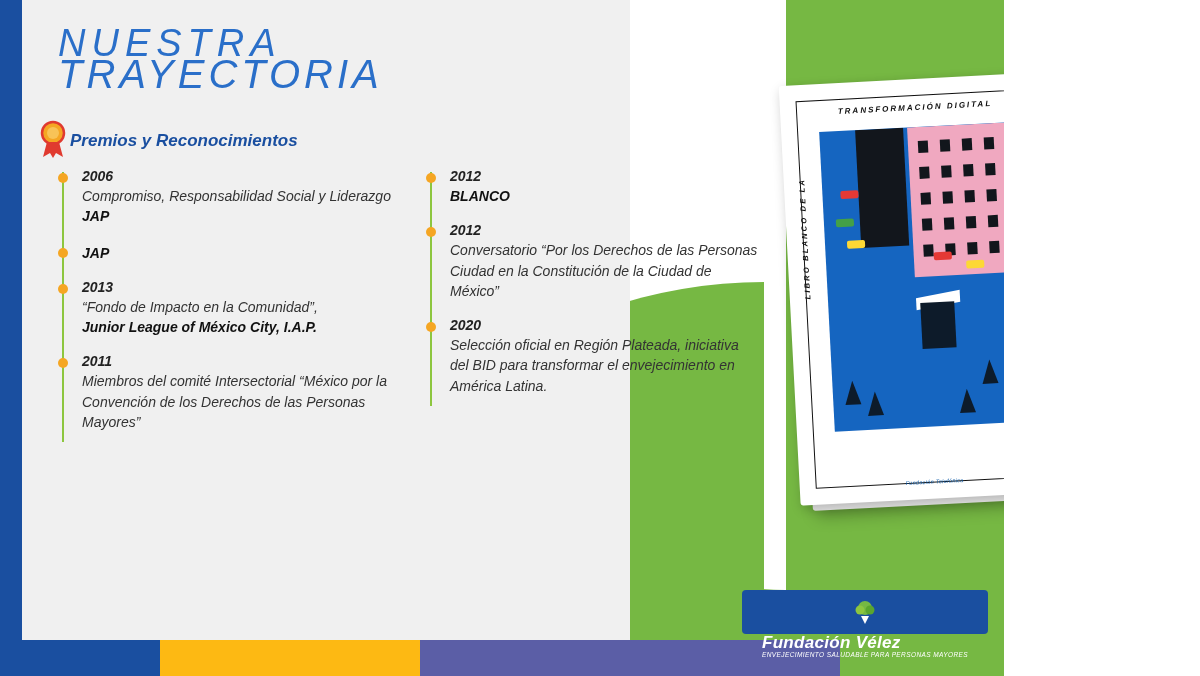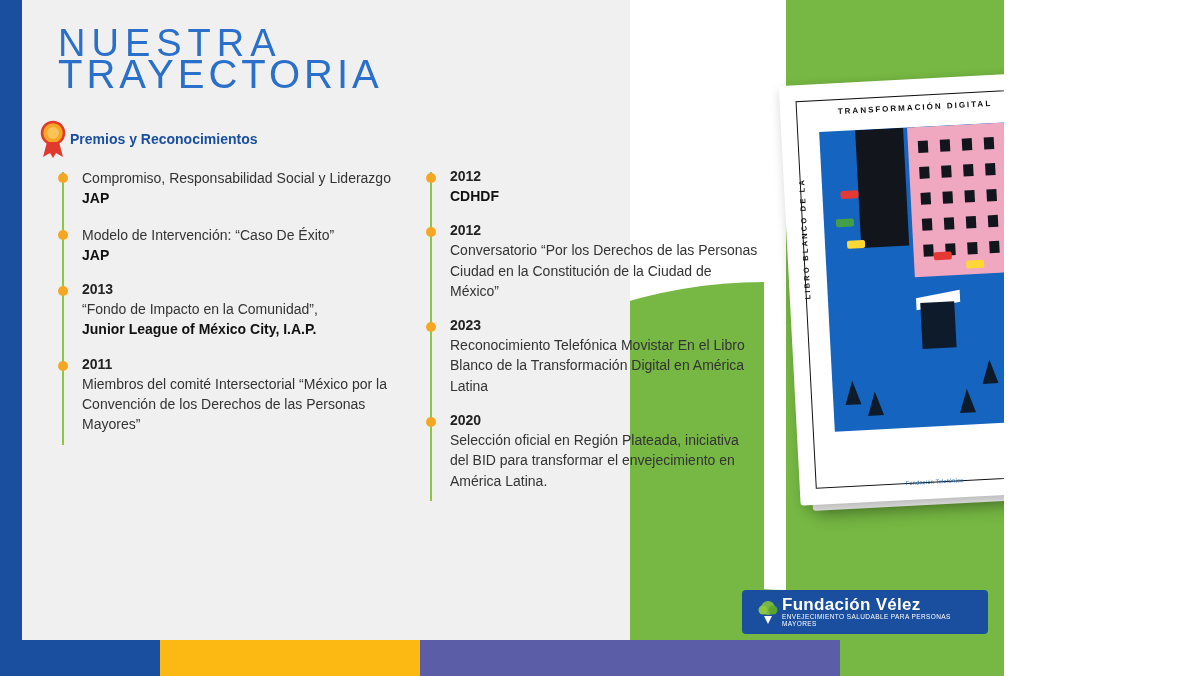--- a/index.html
+++ b/index.html
@@ -7,20 +7,21 @@
     width: 1200px; height: 676px;
     font-family: "Liberation Sans", sans-serif;
     overflow: hidden;
     background: #ffffff;
   }
   .slide {
     position: relative;
     width: 1004px; height: 676px;
     background: #bef264;
     overflow: hidden;
+    font-style: italic;
   }
   .white-curve {
     position: absolute;
     right: 218px; top: -30px;
     width: 430px; height: 620px;
     background: #ffffff;
     border-radius: 0 0 0 100%;
   }
   .green-curve {
     position: absolute;
@@ -67,21 +68,21 @@
     font-size: 38px; letter-spacing: 6px;
     color: #2a6fc9; font-weight: 400;
   }
   .h-trayectoria {
     position: absolute; left: 58px; top: 52px;
     font-size: 40px; letter-spacing: 4px;
     color: #2a6fc9; font-weight: 400;
   }
   .h-sub {
     position: absolute; left: 70px; top: 131px;
-    font-size: 14px; font-weight: bold; color: #1a4fa0;
+    font-size: 17px; font-weight: bold; color: #1a4fa0;
   }
   .ribbon {
     position: absolute; left: 38px; top: 120px;
     width: 30px; height: 38px;
   }
 
   
   .col { position: absolute; top: 168px; }
   .col-left  { left: 62px;  width: 330px; }
   .col-right { left: 430px; width: 330px; }
@@ -160,22 +161,23 @@
     position:absolute; bottom:14px; left:0; right:0; text-align:center;
     font-size:5.5px; color:#0a58a6; letter-spacing:.3px;
   }
 
   
   .logo-box {
     position: absolute; right: 16px; bottom: 42px;
     width: 246px; height: 44px;
     background: #1a4fa0;
     border-radius: 4px;
-    display: flex; align-items: center; 
-    padding: 16px 12px;
+    display: flex; align-items: center; gap: 8px;
+    padding: 8px 12px;
+    flex-direction: column;
   }
   .logo-mark { width: 28px; height: 28px; flex: 0 0 28px; }
   .logo-text { color: #fff; line-height: 1.05; }
   .logo-name { font-size: 17px; font-weight: bold; letter-spacing: .3px; }
   .logo-tag { font-size: 6.5px; letter-spacing: .4px; }
 </style>
 </head>
 <body>
 
 <div class="slide">
@@ -195,27 +197,27 @@
     <circle cx="15" cy="13" r="6" fill="#f8c357"></circle>
     <path d="M9 22 L5 37 L12 33 L15 38 L18 33 L25 37 L21 22 Z" fill="#e03a2f"></path>
   </svg>
   <div class="h-sub">Premios y Reconocimientos</div>
 
   <div class="col col-left">
     <div class="axis"></div>
 
     <div class="entry">
       <span class="dot"></span>
+      <div class="year">2006</div>
       <div class="txt">Compromiso, Responsabilidad Social y Liderazgo</div>
       <div class="txt"><b>JAP</b></div>
     </div>
 
     <div class="entry">
       <span class="dot"></span>
-      <div class="txt">Modelo de Intervención: “Caso De Éxito”</div>
       <div class="txt"><b>JAP</b></div>
     </div>
 
     <div class="entry">
       <span class="dot"></span>
       <div class="year">2013</div>
       <div class="txt">“Fondo de Impacto en la Comunidad”,</div>
       <div class="txt"><b>Junior League of México City, I.A.P.</b></div>
     </div>
 
@@ -225,34 +227,29 @@
       <div class="txt">Miembros del comité Intersectorial “México por la Convención de los Derechos de las Personas Mayores”</div>
     </div>
   </div>
 
   <div class="col col-right">
     <div class="axis"></div>
 
     <div class="entry">
       <span class="dot"></span>
       <div class="year">2012</div>
-      <div class="txt"><b>CDHDF</b></div>
+      <div class="txt"><b>BLANCO</b></div>
     </div>
 
     <div class="entry">
       <span class="dot"></span>
       <div class="year">2012</div>
       <div class="txt">Conversatorio “Por los Derechos de las Personas Ciudad en la Constitución de la Ciudad de México”</div>
     </div>
 
-    <div class="entry">
-      <span class="dot"></span>
-      <div class="year">2023</div>
-      <div class="txt">Reconocimiento Telefónica Movistar En el Libro Blanco de la Transformación Digital en América Latina</div>
-    </div>
 
     <div class="entry">
       <span class="dot"></span>
       <div class="year">2020</div>
       <div class="txt">Selección oficial en Región Plateada, iniciativa del BID para transformar el envejecimiento en América Latina.</div>
     </div>
   </div>
 
   <div class="book-wrap">
     <div class="book-pages"></div>

